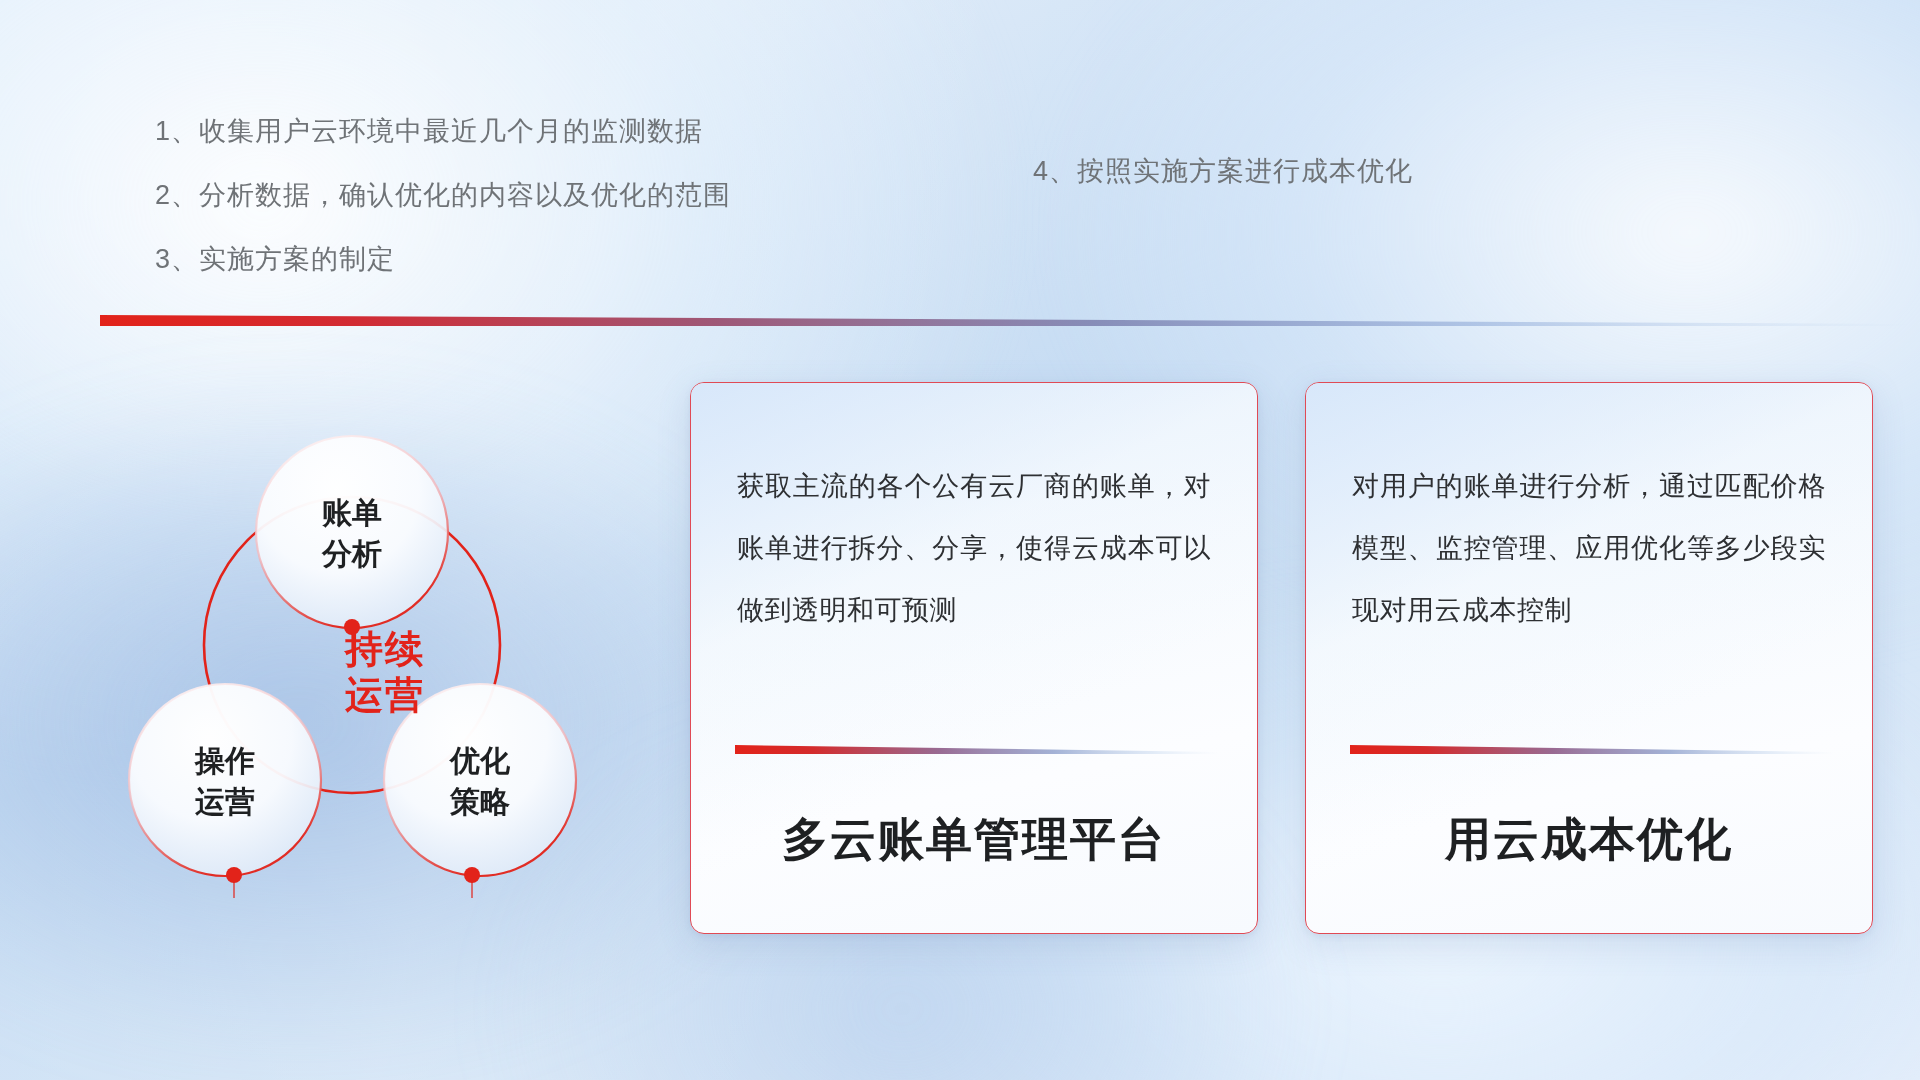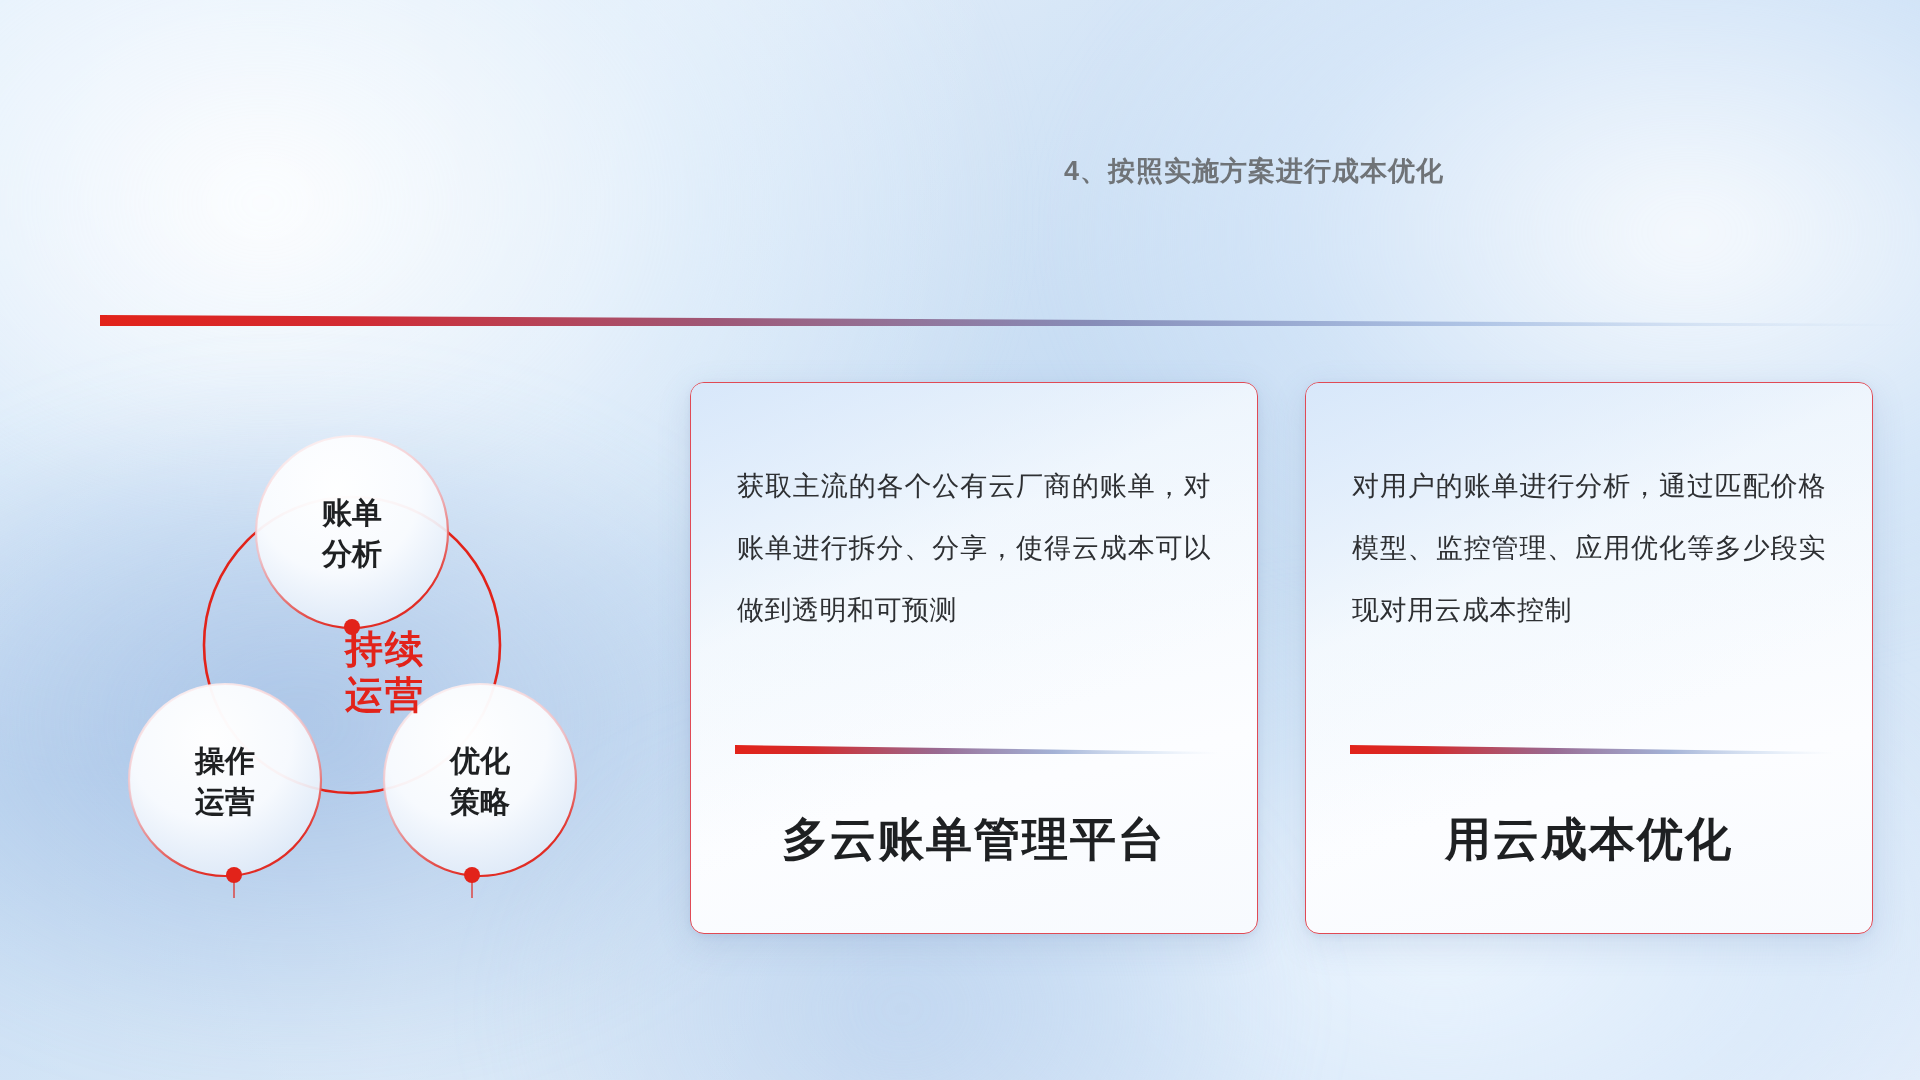--- a/index.html
+++ b/index.html
@@ -54,21 +54,21 @@
     background:linear-gradient(105deg, rgba(255,255,255,0) 0%, rgba(255,255,255,.18) 30%, rgba(255,255,255,0) 52%);
   }
 
   .stage{ position:absolute; inset:0; }
 
   
   .steps-left{
     position:absolute; left:155px; top:118px; width:700px;
   }
   .steps-right{
-    position:absolute; left:1064px; top:158px; width:720px;font-weight:bold;
+    position:absolute; left:1033px; top:158px; width:720px;
   }
   .step-line{
     font-size:27px;
     line-height:1.0;
     color:#6f7377;
     letter-spacing:1px;
     margin-bottom:37px;
     white-space:nowrap;
   }
 
@@ -141,20 +141,25 @@
 <div class="bg-base"></div>
 <div class="bg-blob-a"></div>
 <div class="bg-blob-b"></div>
 <div class="bg-blob-c"></div>
 <div class="bg-blob-d"></div>
 <div class="bg-blob-e"></div>
 <div class="bg-sheen"></div>
 
 <div class="stage">
 
+  <div class="steps-left">
+    <div class="step-line">1、收集用户云环境中最近几个月的监测数据</div>
+    <div class="step-line">2、分析数据，确认优化的内容以及优化的范围</div>
+    <div class="step-line">3、实施方案的制定</div>
+  </div>
 
   <div class="steps-right">
     <div class="step-line">4、按照实施方案进行成本优化</div>
   </div>
 
   <div class="top-divider">
     <svg viewBox="0 0 1810 14" preserveAspectRatio="none" aria-hidden="true">
       <defs>
         <linearGradient id="gradTop" x1="0" y1="0" x2="1" y2="0">
           <stop offset="0" stop-color="#E2231A" stop-opacity="1"></stop>

